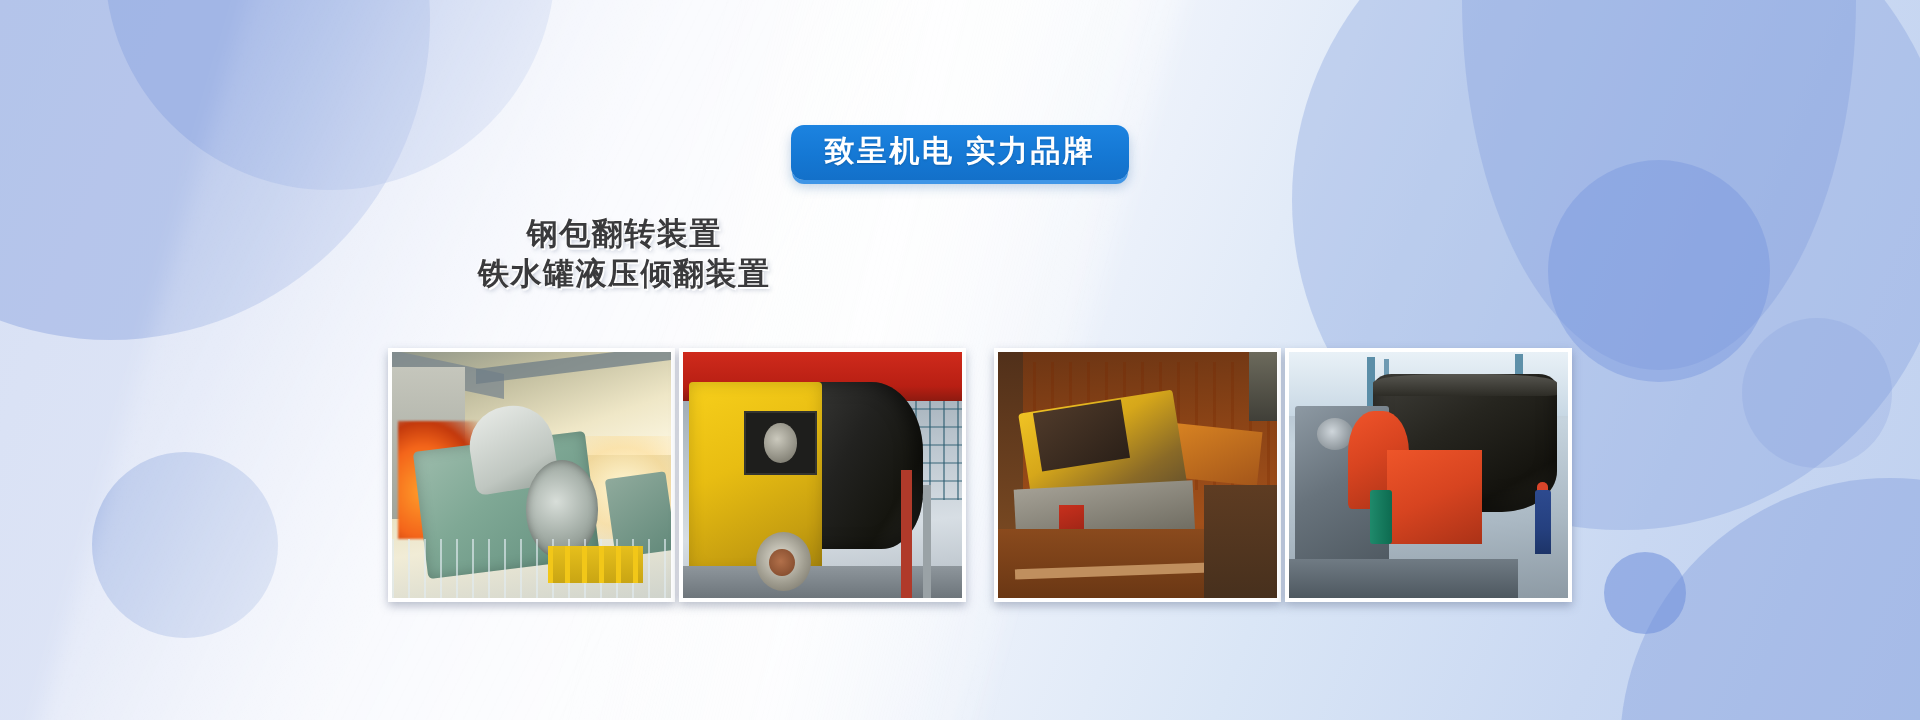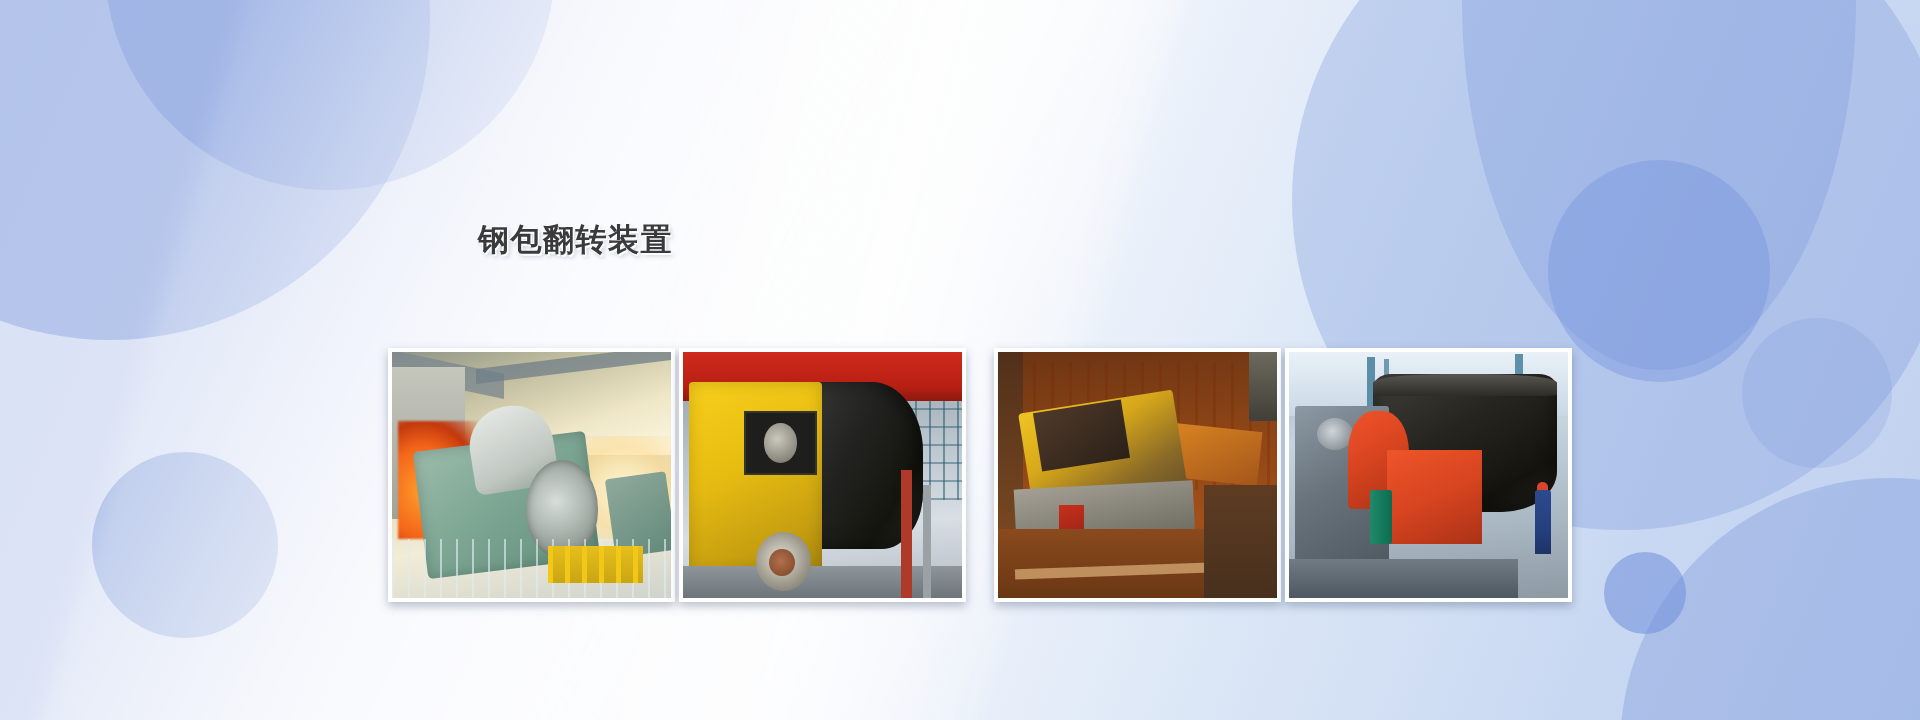--- a/index.html
+++ b/index.html
@@ -87,21 +87,21 @@
     font-weight:bold;
     color:#3a3a3c;
     letter-spacing:1.5px;
     line-height:1.30;
     white-space:nowrap;
     text-shadow:
       1.6px 1.6px 0 rgba(255,255,255,.95),
       -1.2px -1.2px 0 rgba(255,255,255,.80),
        2.6px 3.2px 4px rgba(70,85,120,.30);
   }
-  #headline-left  { left:478px;  top:220px;  font-size:31px; text-align:center; }
+  #headline-left  { left:478px;  top:214px;  font-size:31px; text-align:center; }
   #headline-left .l1 { display:block; }
   #headline-left .l2 { display:block; }
   #headline-right { left:1062px; top:266px;  font-size:31px; }
 
   
   #photos {
     position:absolute;
     left:388px; top:348px;
     width:1188px; height:254px;
     display:flex;
@@ -251,23 +251,29 @@
   <div class="circle c-r-huge"></div>
   <div class="circle c-r-tall"></div>
   <div class="circle c-r-mid"></div>
   <div class="circle c-r-low"></div>
   <div class="circle c-r-dot"></div>
   <div class="circle c-r-tiny"></div>
 
   <div class="sweep"></div>
   <div class="sweep2"></div>
 
+  <div id="badge-wrap">
+    <div id="badge">
+      <span id="badge-text">致呈机电 实力品牌</span>
+    </div>
+  </div>
 
   <div class="headline" id="headline-left">
     <span class="l1">钢包翻转装置</span>
+    <span class="l2">铁水罐液压倾翻装置</span>
   </div>
 
 
   <div id="photos">
 
     <div class="photo-group">
 
       <div class="photo">
         <div class="photo-inner ph1">
           <div class="sky"></div>

